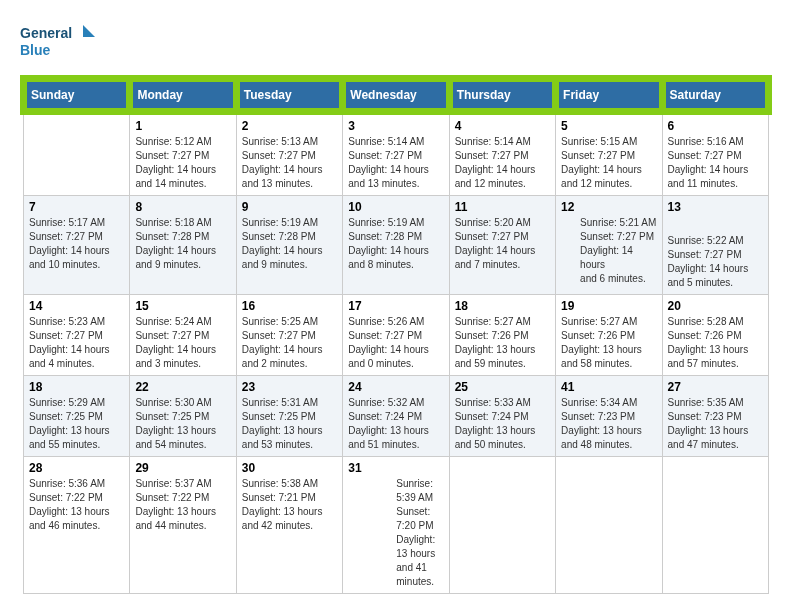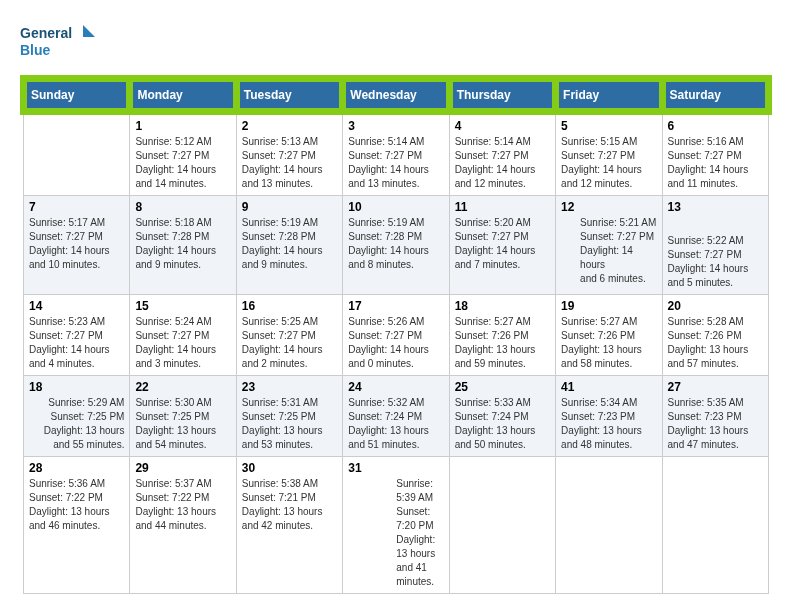--- a/index.html
+++ b/index.html
@@ -253,21 +253,21 @@
           <span class="day-number">20</span>
           <div class="day-info" style="white-space: pre-line;">Sunrise: 5:28 AM
 Sunset: 7:26 PM
 Daylight: 13 hours
 and 57 minutes.</div>
         </td>
       </tr>
       <tr>
         <td>
           <span class="day-number">18</span>
-          <div class="day-info" style="white-space: pre-line; text-align: right;">Sunrise: 5:29 AM
+          <div class="day-info" style="white-space: pre-line;">Sunrise: 5:29 AM
 Sunset: 7:25 PM
 Daylight: 13 hours
 and 55 minutes.</div>
         </td>
         <td>
           <span class="day-number">22</span>
           <div class="day-info" style="white-space: pre-line;">Sunrise: 5:30 AM
 Sunset: 7:25 PM
 Daylight: 13 hours
 and 54 minutes.</div>

